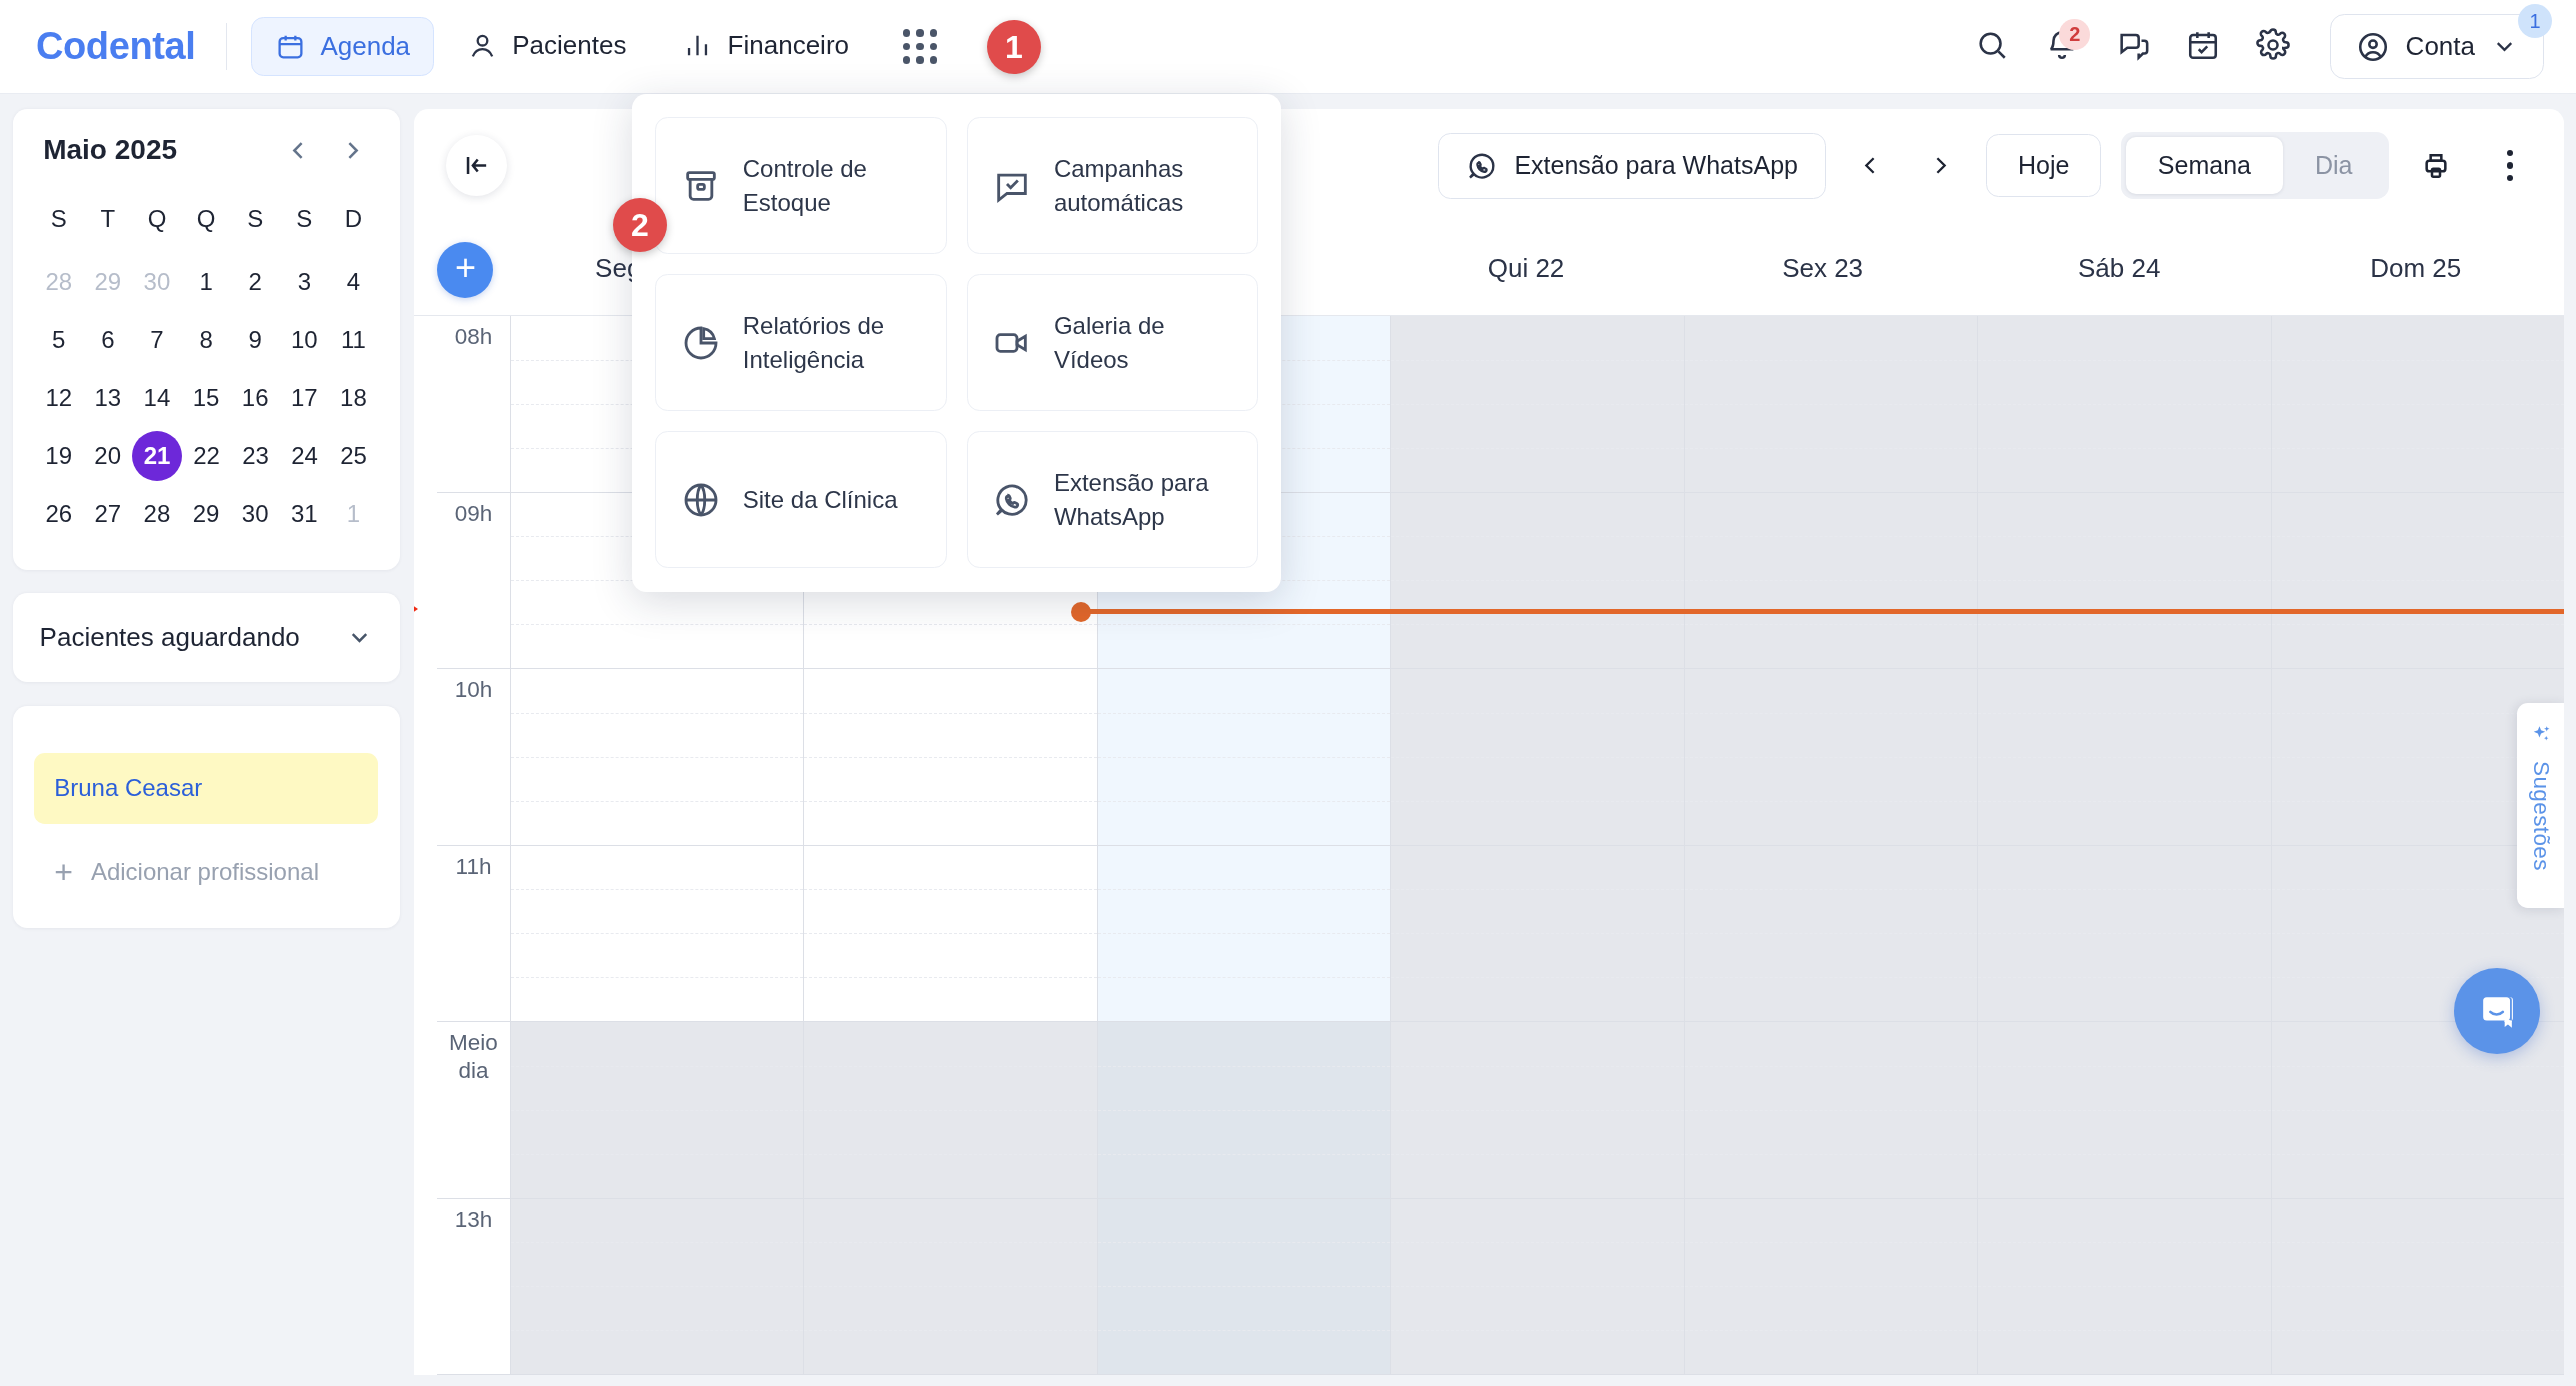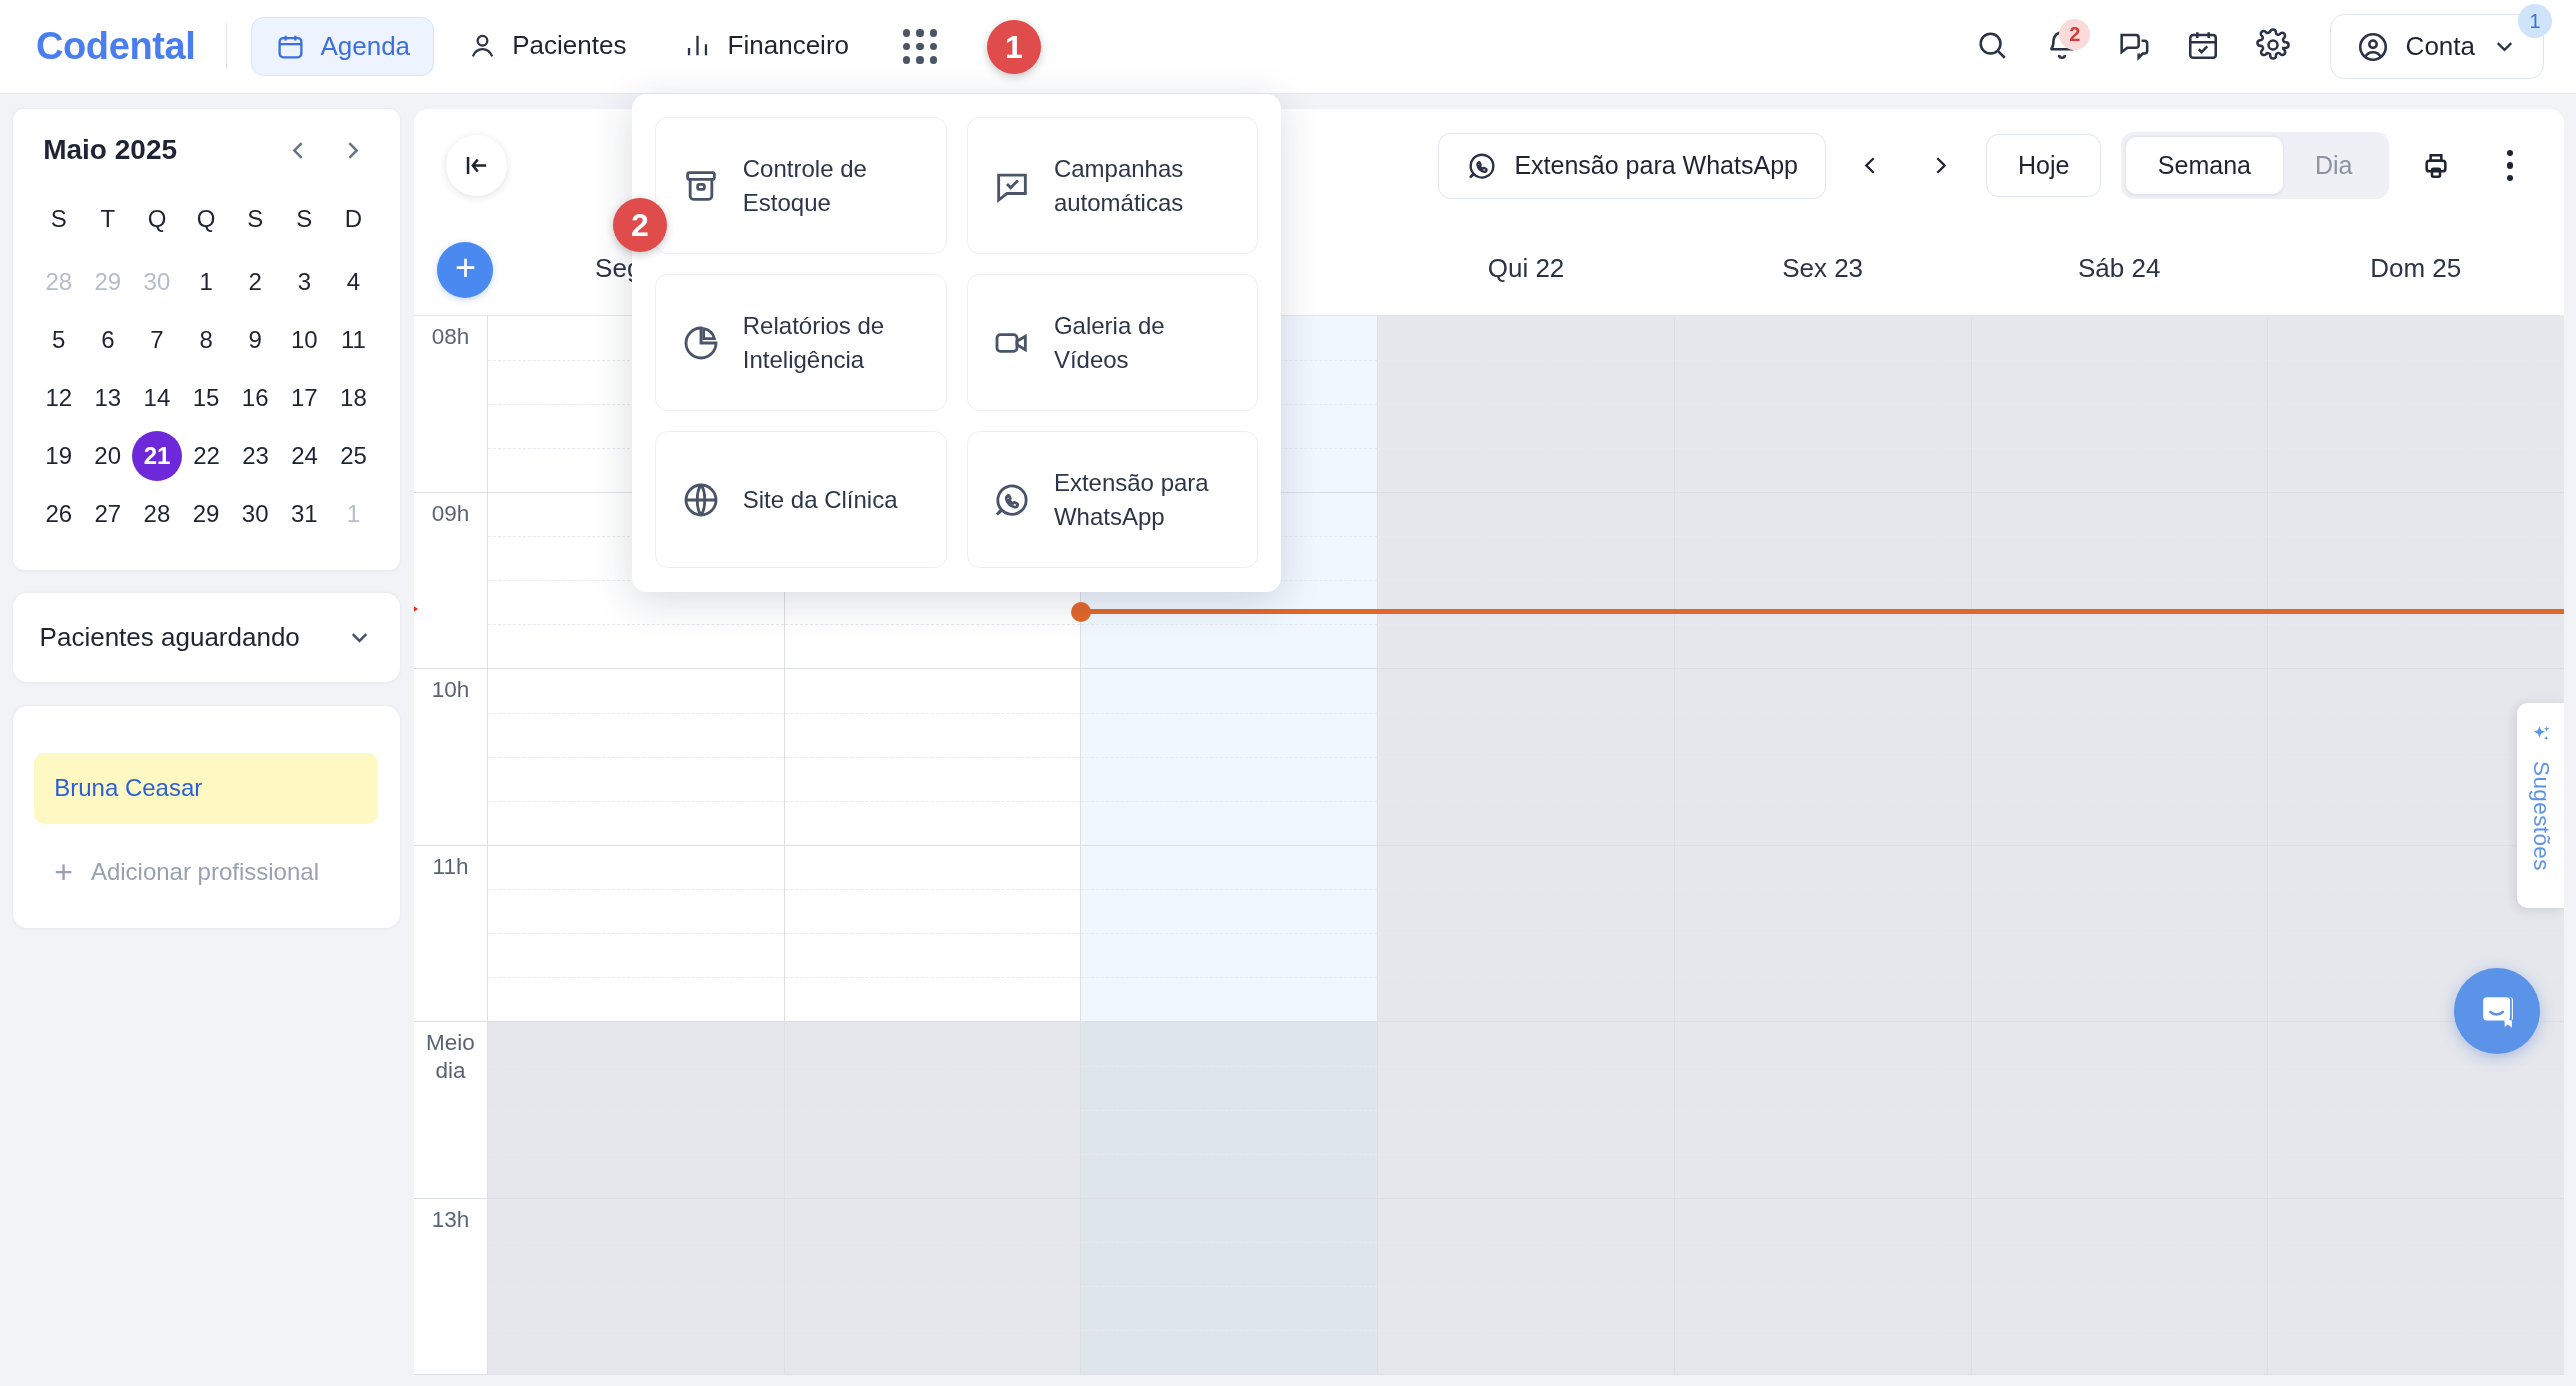--- a/index.html
+++ b/index.html
@@ -84,21 +84,21 @@
     display: flex; align-items: center; gap: 20px; padding: 0 23.4px; cursor: pointer;
   }
   .app-card .ico { flex: 0 0 43px; display:flex; align-items:center; justify-content:center; }
   .app-card .ico svg { width: 40px; height: 40px; stroke: #495469; fill: none; stroke-width: 1.7; }
   .app-card .lbl { font-size: 24px; color: #2d3649; line-height: 1.42; }
 
   
   .sidebar { position: absolute; left: 12.6px; top: 109px; width: 387px; }
   .card { background: #fff; border-radius: 14.4px; box-shadow: 0 0.9px 3.6px rgba(30,40,70,.06); }
 
-  .cal-card { padding: 23.4px 21.6px 27px; border-radius: 11px; }
+  .cal-card { padding: 23.4px 21.6px 27px; }
   .cal-head { display: flex; align-items: center; justify-content: space-between; margin-bottom: 31px; }
   .cal-title { font-size: 28px; font-weight: 700; color: #1e2433; padding-left: 9px; }
   .cal-navs { display: flex; gap: 18px; padding-right: 7.2px; }
   .cal-navs span { cursor: pointer; width: 36px; height: 36px; display:flex; align-items:center; justify-content:center; }
   .cal-navs svg { width: 25px; height: 25px; stroke: #64748b; fill: none; stroke-width: 2.4; }
 
   .dow, .week { display: grid; grid-template-columns: repeat(7, 1fr); }
   .dow div {
     text-align: center; font-size: 24px; color: #1e2433;
     font-weight: 400; padding: 5.4px 0 20px;
@@ -182,21 +182,21 @@
   }
   .plus-fab {
     position: absolute; left: 23.4px; top: 133px;
     width: 56px; height: 56px; border-radius: 50%; background: #4a8af0;
     color: #fff; font-size: 36px; line-height: 52px; text-align:center;
     cursor: pointer; z-index: 12; box-shadow: 0 1.8px 7.2px rgba(40,90,200,.25);
   }
 
   
   .gridwrap { position: relative; height: 1059px; }
-  .rows { position: absolute; inset: 0; display: flex; flex-direction: column; }
+  .rows { position: absolute; inset: 0; display: flex; flex-direction: column; margin-left: 23px; }
   .row { flex: 1 1 0; display: flex; border-bottom: 0.9px solid #dcdfe6; position: relative; }
   .row .gutter {
     width: 74px; flex: 0 0 74px; background: #fff; border-right: 0.9px solid #dcdfe6;
     font-size: 22.5px; color: #5a6476; text-align: center; padding-top: 7.2px;
     line-height: 1.25; position: relative; z-index: 3;
   }
   .row .cells { flex: 1 1 0; display: flex; position: relative; }
   .cell { flex: 1 1 0; border-right: 0.9px solid #dcdfe6; position: relative; }
   .cell:last-child { border-right: none; }
   .cell.today { background: #f0f7fe; }

